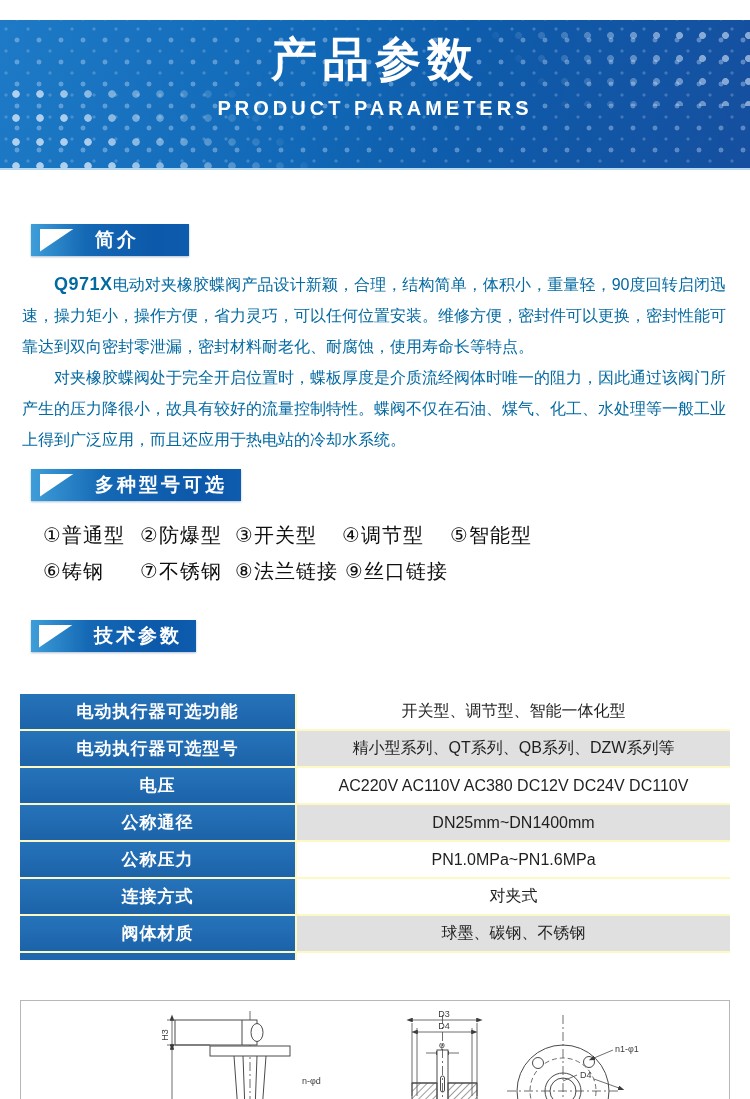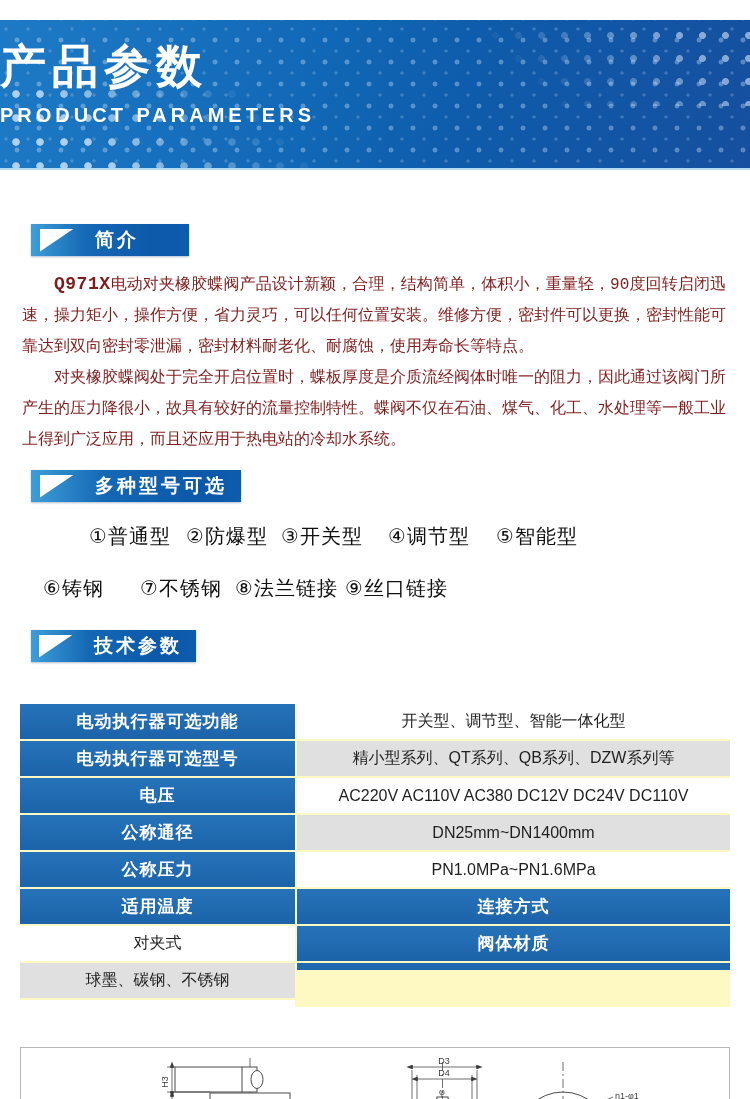--- a/index.html
+++ b/index.html
@@ -30,21 +30,21 @@
     -webkit-mask-image:linear-gradient(45deg,#000 25%,transparent 75%);
     mask-image:linear-gradient(45deg,#000 25%,transparent 75%);
   }
   .banner::before {
     content:""; position:absolute; right:0; top:0; width:42%; height:58%;
     background:radial-gradient(rgba(214,230,250,.6) 3.1px, transparent 3.8px);
     background-size:23px 23px; background-position:3px 4px;
     -webkit-mask-image:linear-gradient(225deg,#000 20%,transparent 72%);
     mask-image:linear-gradient(225deg,#000 20%,transparent 72%);
   }
-  .banner-inner { position:relative; z-index:2; text-align:left; padding-top:21px; }
+  .banner-inner { position:relative; z-index:2; text-align:center; padding-top:14px; }
   .banner-title {
     color:#fff; font-size:46px; font-weight:700; letter-spacing:6px; line-height:1.1;
   }
   .banner-sub {
     margin-top:12px; color:#fff; font-size:20px; font-weight:700; letter-spacing:4px;
   }
 
   
   .sec-header {
     display:inline-flex; align-items:center; height:32px;
@@ -53,35 +53,35 @@
     box-shadow:0 1px 2px rgba(20,70,130,.35);
     gap:8px;
   }
   .sec-tri {
     width:34px; height:23px; background:#fff; margin-right:13px; flex:0 0 auto;
     clip-path:polygon(0 0,100% 0,0 100%);
   }
   .sec-label { color:#fff; font-size:19px; font-weight:700; letter-spacing:3px; white-space:nowrap; }
   .hdr-intro { margin-top:54px; min-width:158px; }
   .hdr-models { margin-top:14px; min-width:176px;text-align:right; }
-  .hdr-tech { margin-top:28px; min-width:160px;padding-left:8px; }
+  .hdr-tech { margin-top:35px; min-width:160px;padding-left:8px; }
 
   
   .intro-text {
     margin:13px 24px 0 22px; font-size:16px; line-height:31px;
-    color:#7f1d1d; text-align:justify;font-family:Liberation Mono, monospace;
+    color:#0369a1; text-align:justify;
   }
   .intro-text p { text-indent:2em; }
   .lead-model { font-weight:700; font-size:18px; letter-spacing:.5px; }
 
   
   .models-rows { margin:20px 0 0 43px; }
   .models-row { display:grid; align-items:center; height:28px; font-size:20px; color:#101010; }
-  .models-row.r1 { grid-template-columns:97px 95px 107px 108px auto;margin-left:46px; }
-  .models-row.r2 { margin-top:24px; grid-template-columns:97px 95px 110px auto; }
+  .models-row.r1 { grid-template-columns:97px 95px 107px 108px auto; }
+  .models-row.r2 { margin-top:8px; grid-template-columns:97px 95px 110px auto; }
   .model-item { white-space:nowrap; letter-spacing:1px; }
 
   
   .tech-table {
     margin:42px 20px 0 20px; width:710px;
     display:grid; grid-template-columns:275px 433px; gap:2px;
     background:#fef9c3;
   }
   .t-label {
     background:linear-gradient(180deg,#2673ba 0%,#1c63a9 100%);
@@ -167,21 +167,20 @@
 
     <div class="t-label">电压</div>
     <div class="t-value odd">AC220V AC110V AC380 DC12V DC24V DC110V</div>
 
     <div class="t-label">公称通径</div>
     <div class="t-value even">DN25mm~DN1400mm</div>
 
     <div class="t-label">公称压力</div>
     <div class="t-value odd">PN1.0MPa~PN1.6MPa</div>
 
-    <div class="t-label">适用温度</div>
 
     <div class="t-label">连接方式</div>
     <div class="t-value odd">对夹式</div>
 
     <div class="t-label">阀体材质</div>
     <div class="t-value even">球墨、碳钢、不锈钢</div>
 
     <div class="t-stub"></div>
     <div class="t-stub-r"></div>
   </div>

